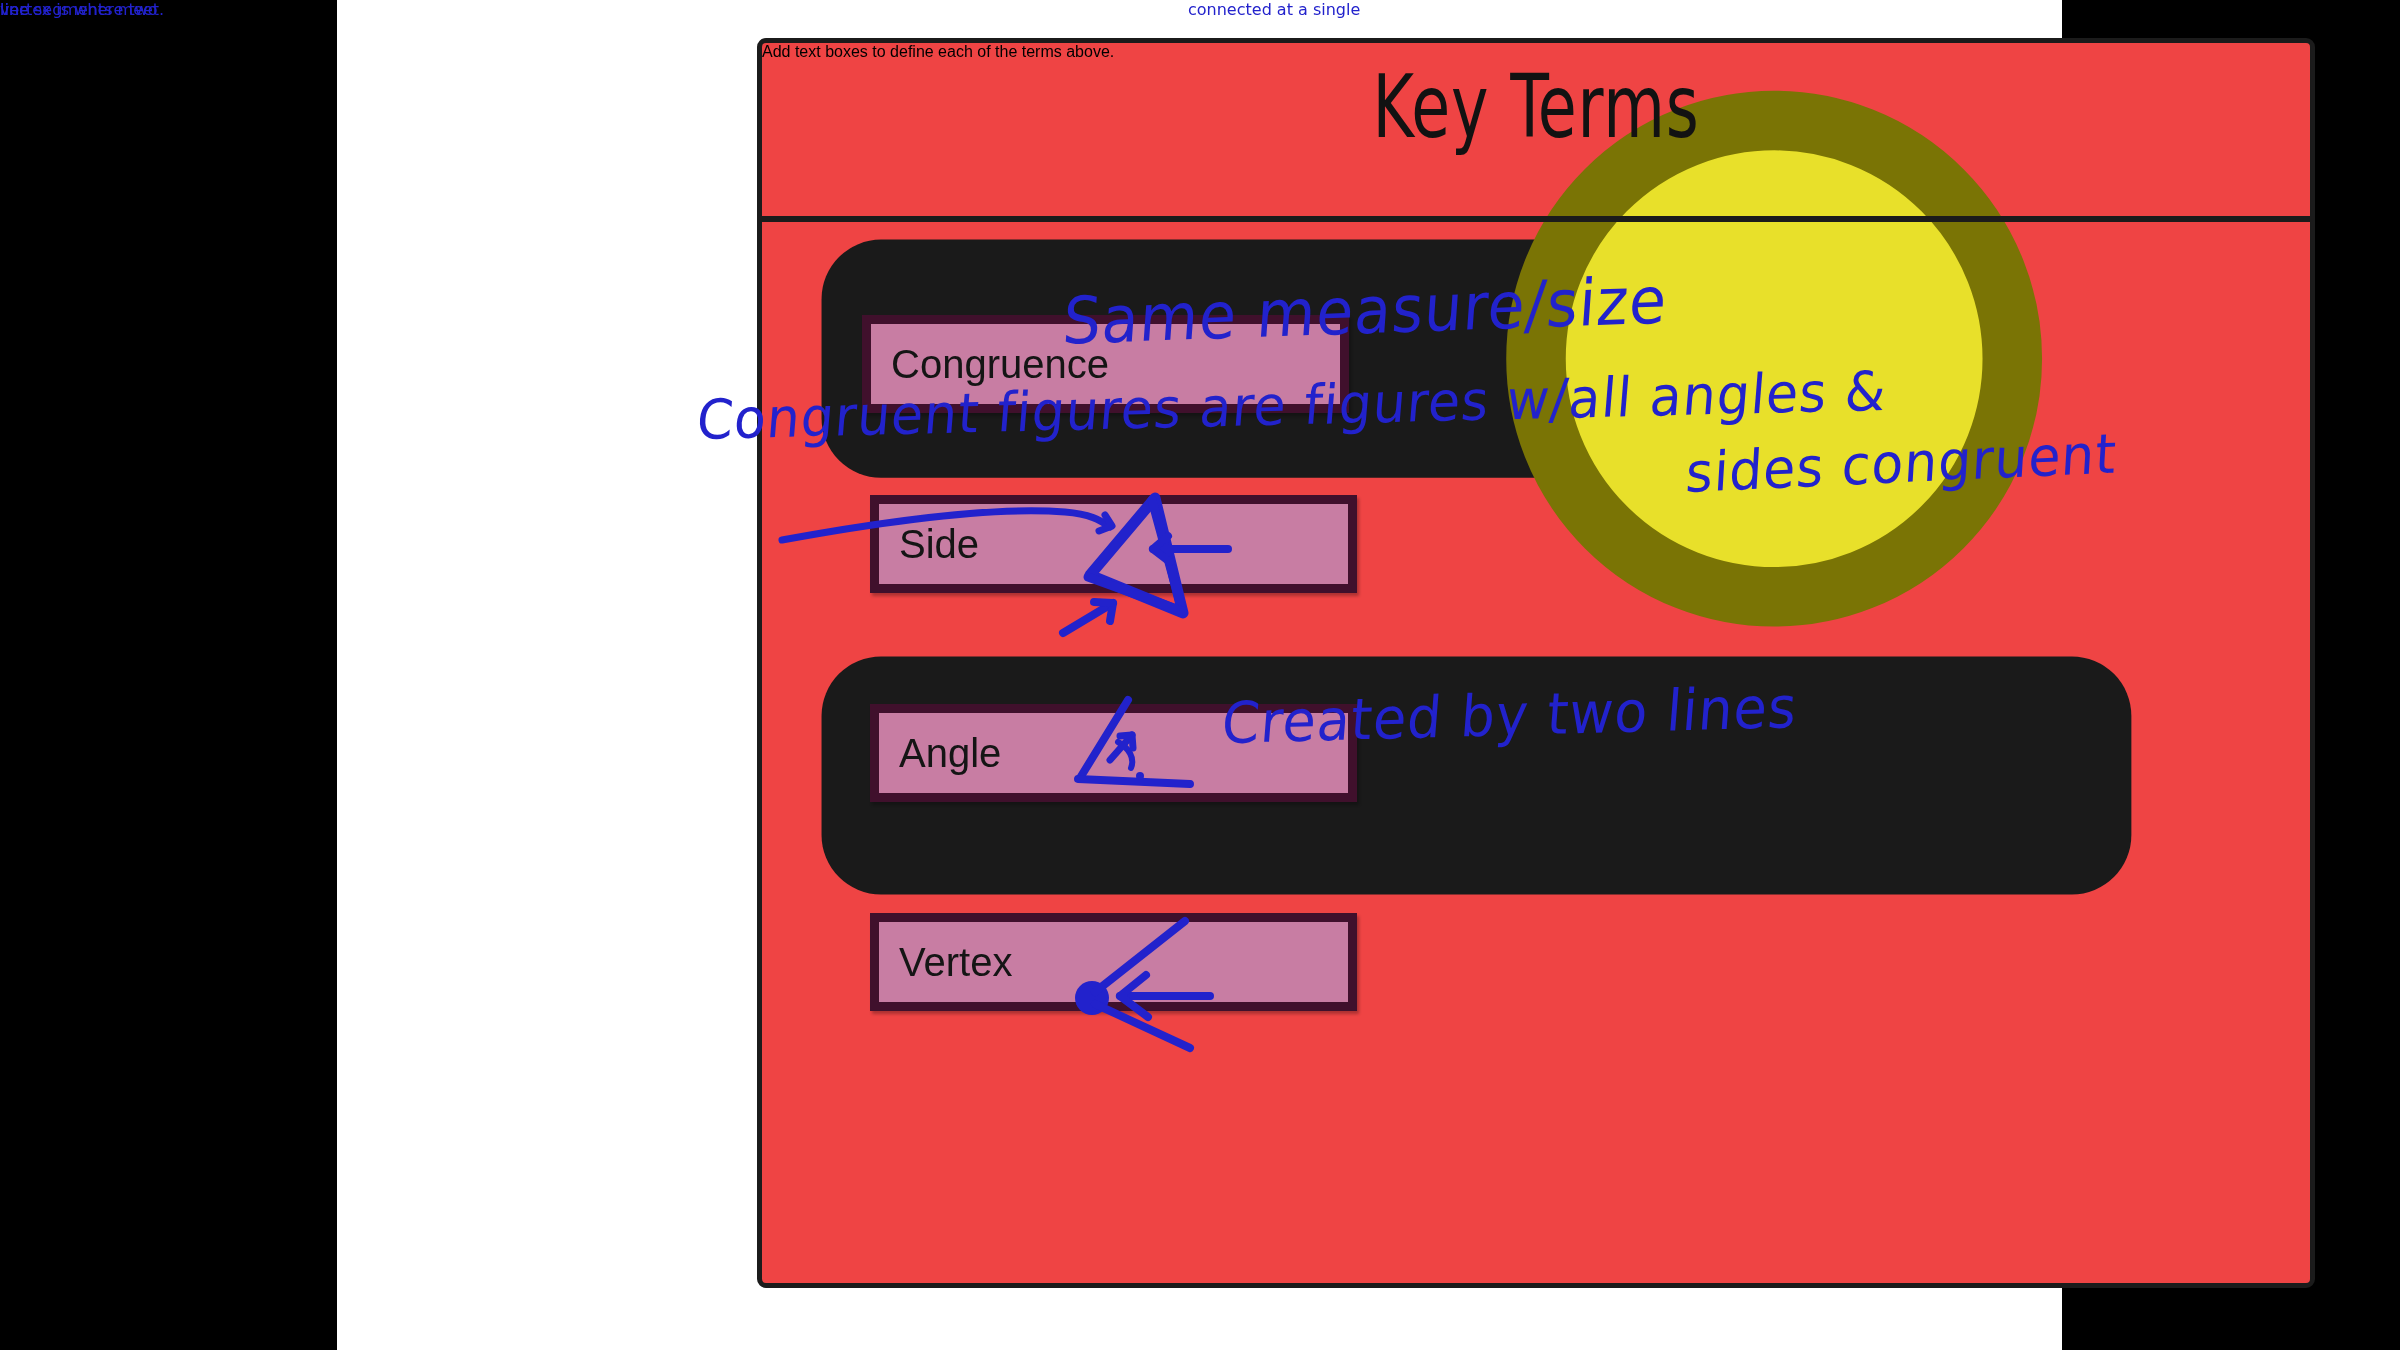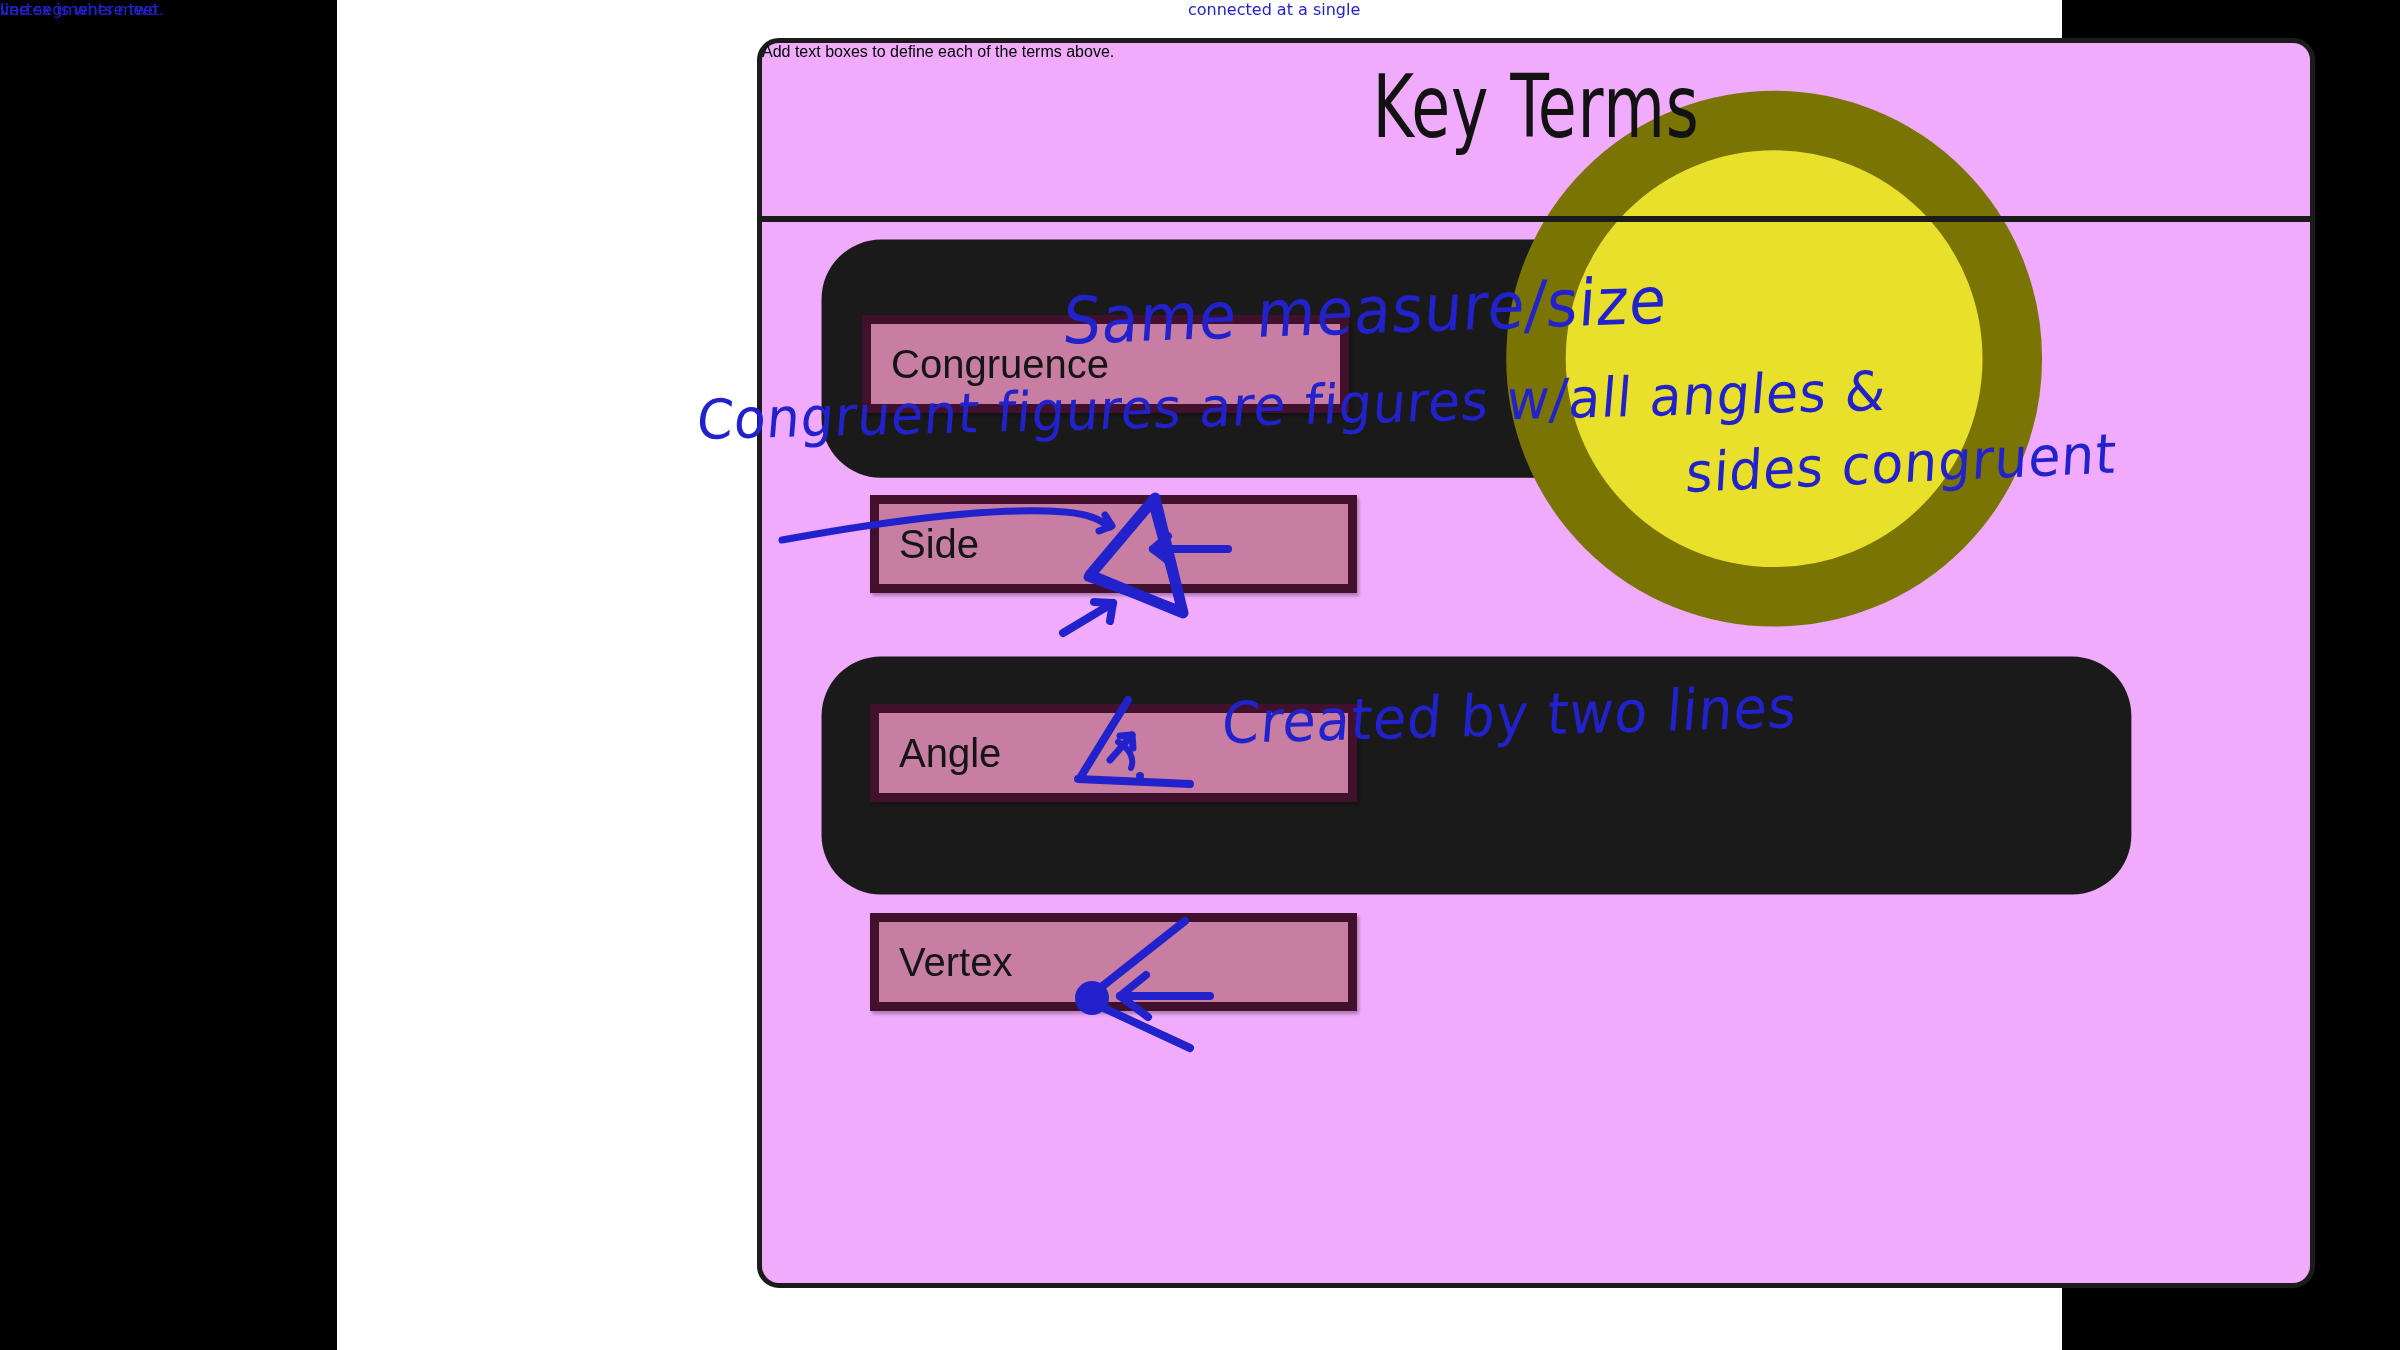--- a/index.html
+++ b/index.html
@@ -32,23 +32,23 @@
     background: #ffffff;
   }
 
   
   .slide {
     position: absolute;
     left: 420px;
     top: 38px;
     width: 1558px;
     height: 1250px;
-    background: #f0abfc;
+    background: #ef4444;
     border: 5px solid #1b1b1b;
-    border-radius: 22px;
+    border-radius: 9px;
     box-sizing: border-box;
   }
 
   .title-divider {
     position: absolute;
     left: 0px;
     top: 173px;
     width: 100%;
     height: 6px;
     background: #1b1b1b;

